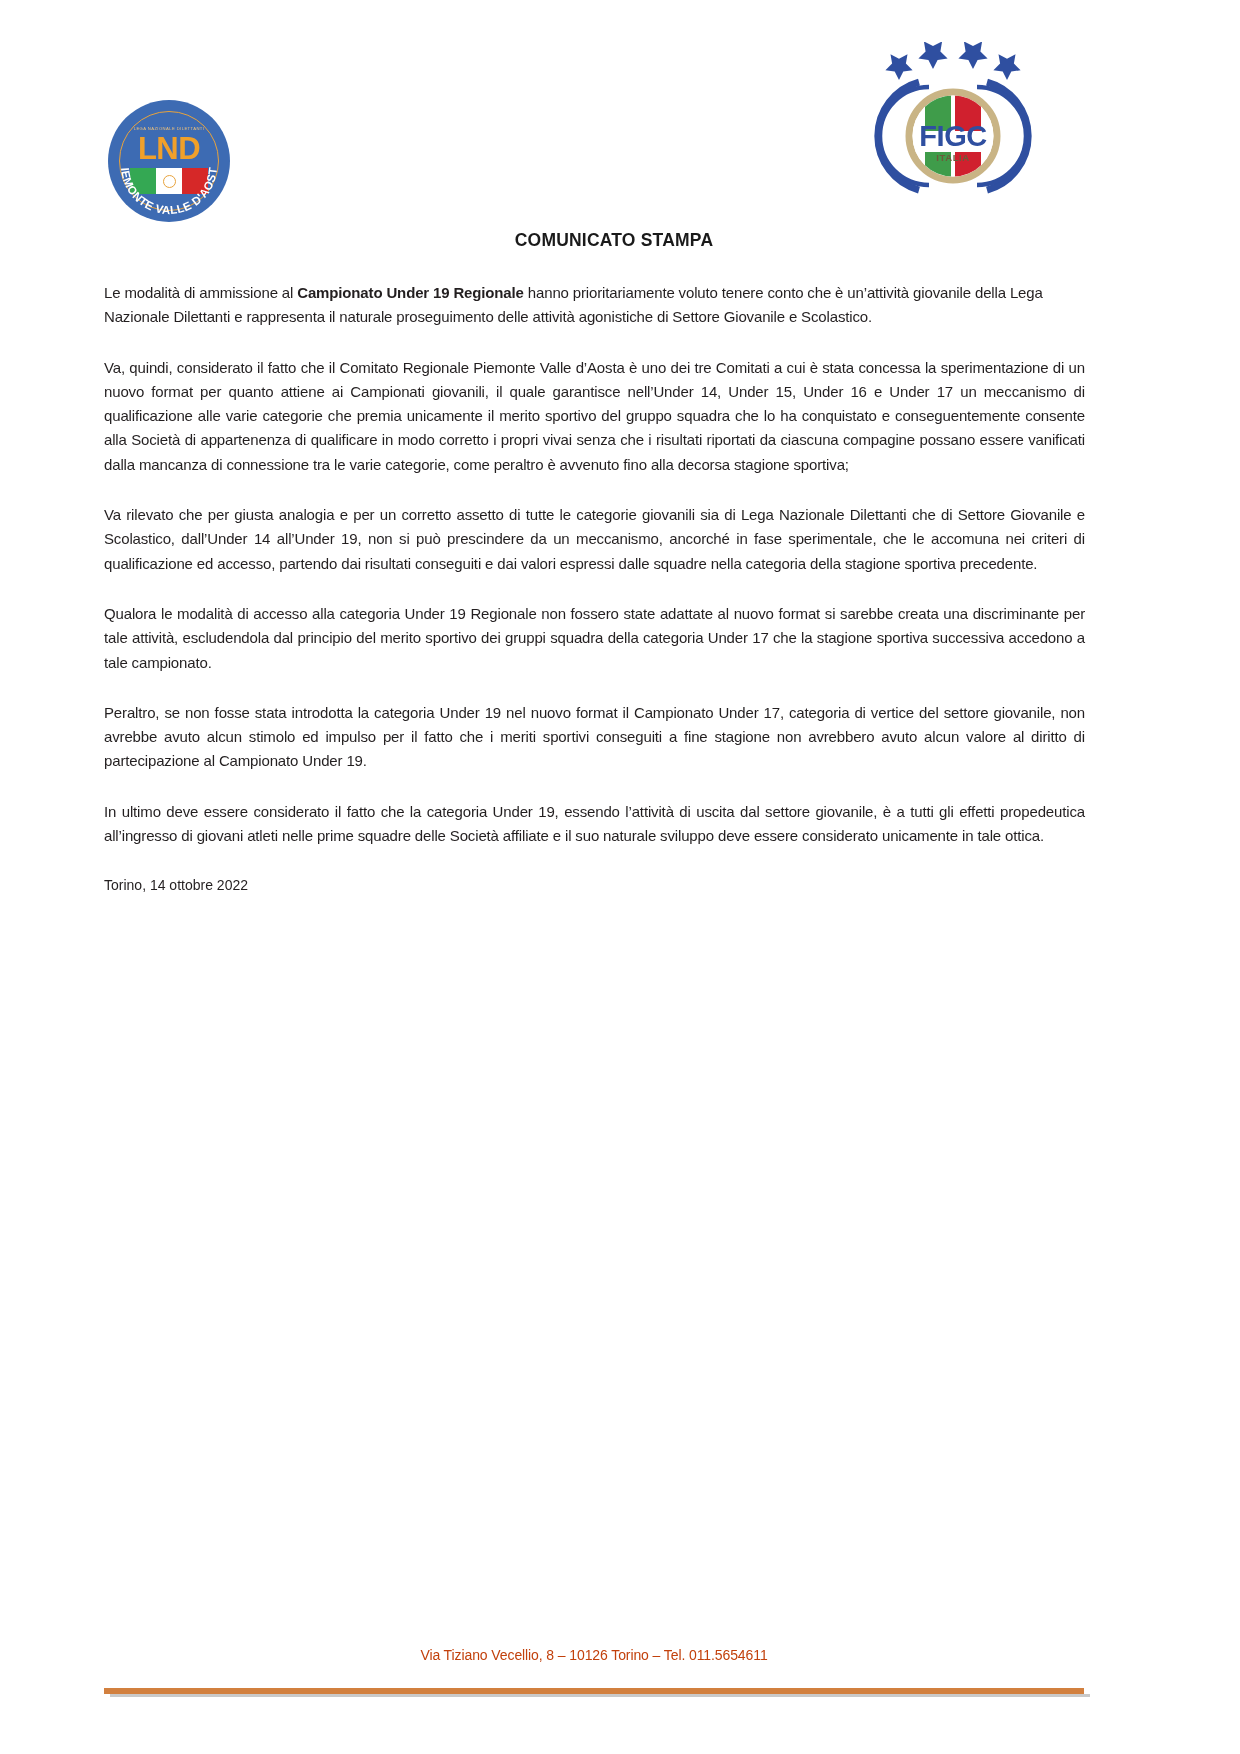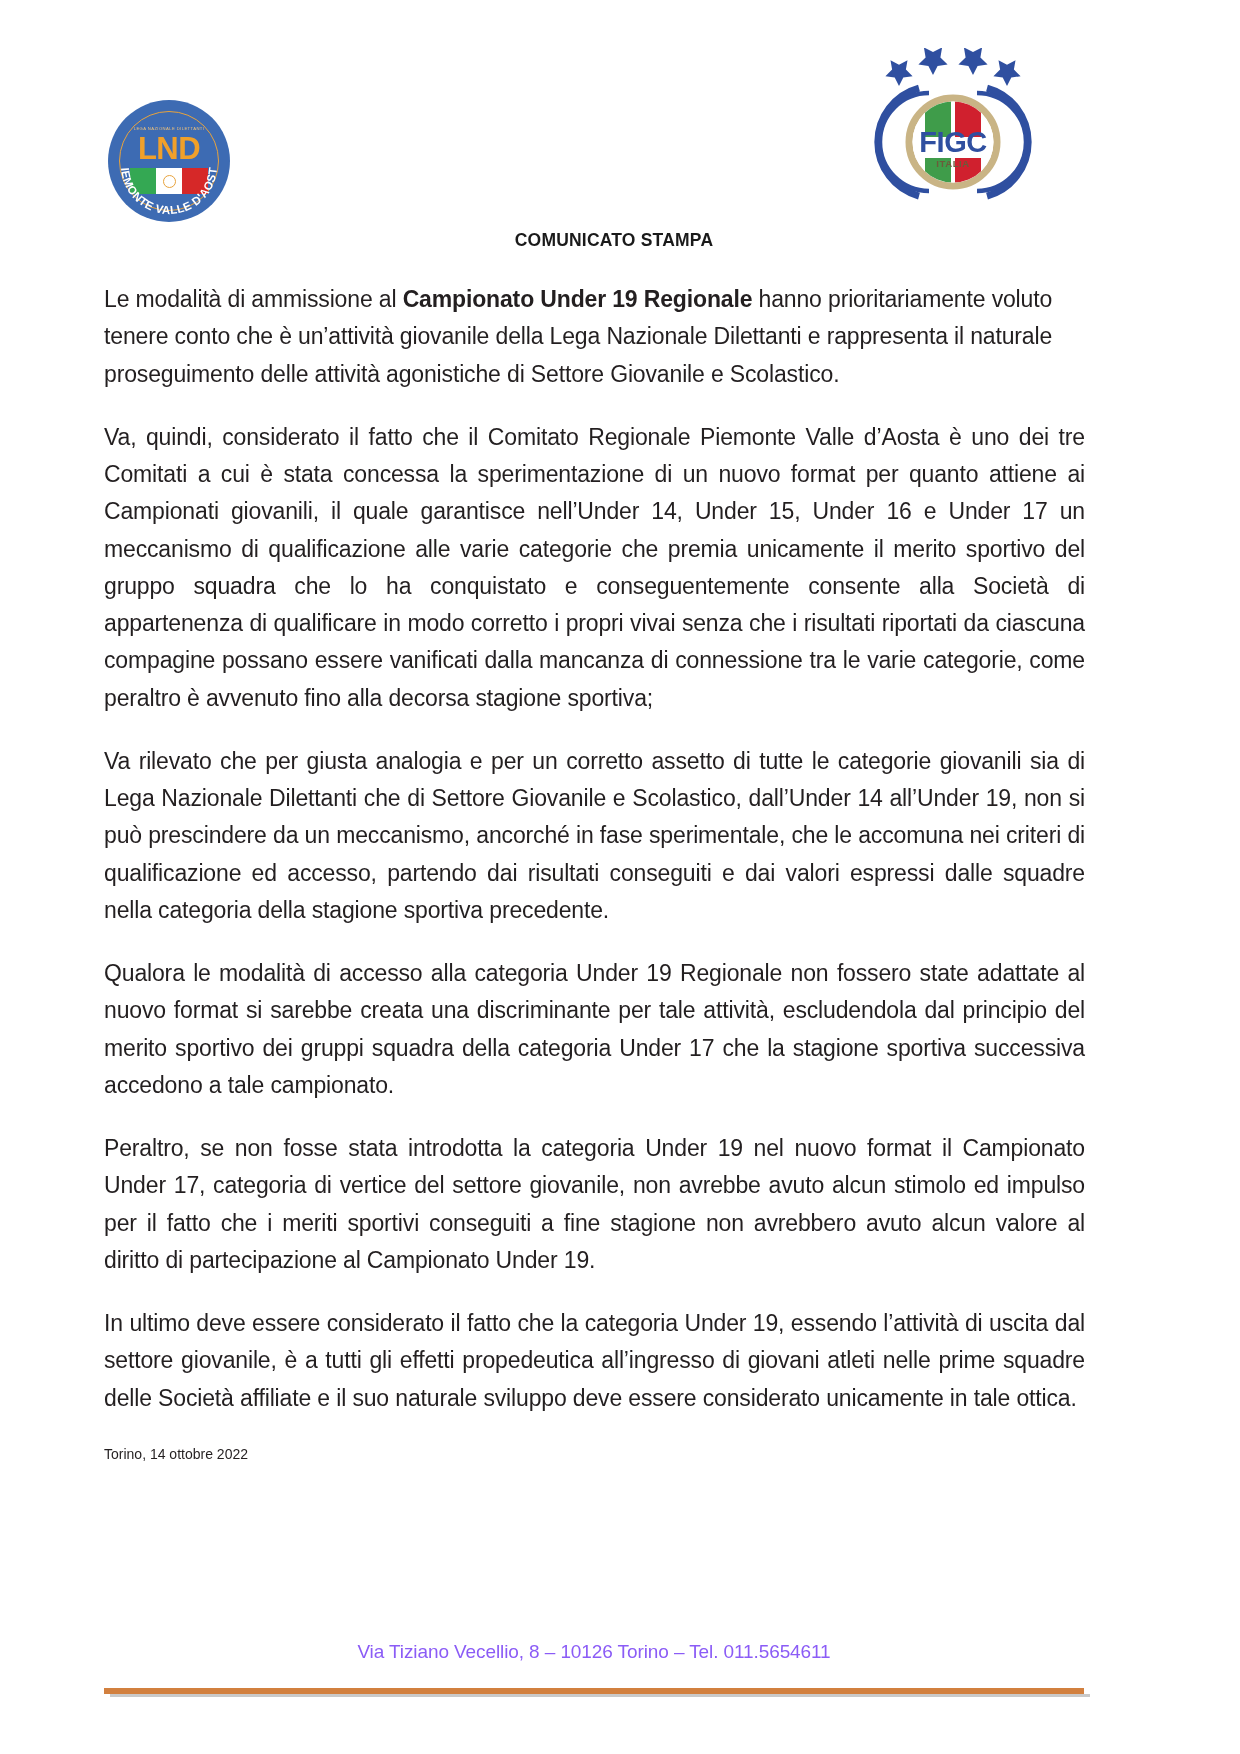--- a/index.html
+++ b/index.html
@@ -105,21 +105,21 @@
   .lnd-arc-text {
     position: absolute;
     inset: 0;
   }
   .lnd-arc-text svg { width: 122px; height: 122px; display:block; }
 
   
   .figc-logo {
     position: absolute;
     right: 155px;
-    top: 48px;
+    top: 42px;
     width: 160px;
     height: 165px;
   }
   .figc-logo svg { display: block; width: 160px; height: 165px; }
 
   
   .doc-title {
     text-align: center;
     font-size: 17.5px;
     font-weight: bold;
@@ -130,21 +130,21 @@
     font-family: "Liberation Sans", sans-serif;
   }
 
   
   .content {
     padding: 0 103px 0 104px;
     box-sizing: border-box;
   }
   p.para {
     margin: 0 0 26px 0;
-    font-size: 23px;
+    font-size: 15px;
     line-height: 1.62;
     color: #231f20;
     font-family: "Liberation Sans", sans-serif;
     letter-spacing: -0.15px;
   }
   p.para.left  { text-align: left; }
   p.para.just  { text-align: justify; }
   p.para b { font-weight: bold; }
 
   p.para.first { margin-top: 30px; }
@@ -159,22 +159,22 @@
 
   
   .footer {
     position: absolute;
     left: 0;
     right: 0;
     bottom: 88px;
     text-align: center;
   }
   .footer-address {
-    font-size: 19px;
-    color: #8b5cf6;
+    font-size: 14px;
+    color: #c2410c;
     font-family: "Liberation Sans", sans-serif;
     margin: 0 0 3px 0;
     letter-spacing: -0.1px;
   }
   .footer-links {
     font-size: 14.6px;
     color: #1a1a1a;
     font-family: "Liberation Sans", sans-serif;
     margin: 0;
     letter-spacing: -0.1px;

